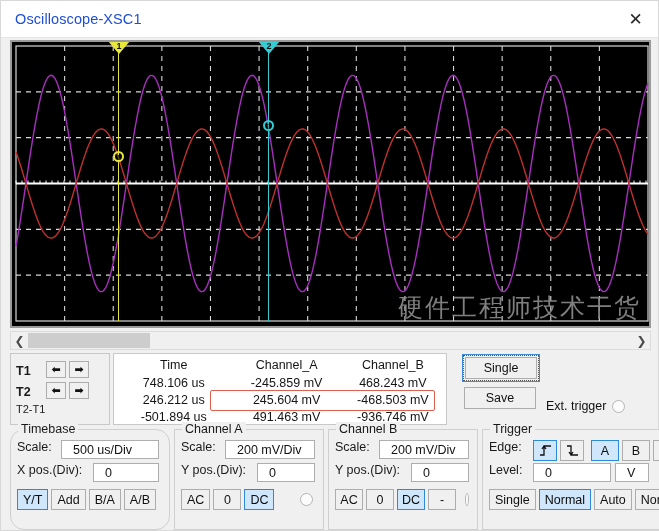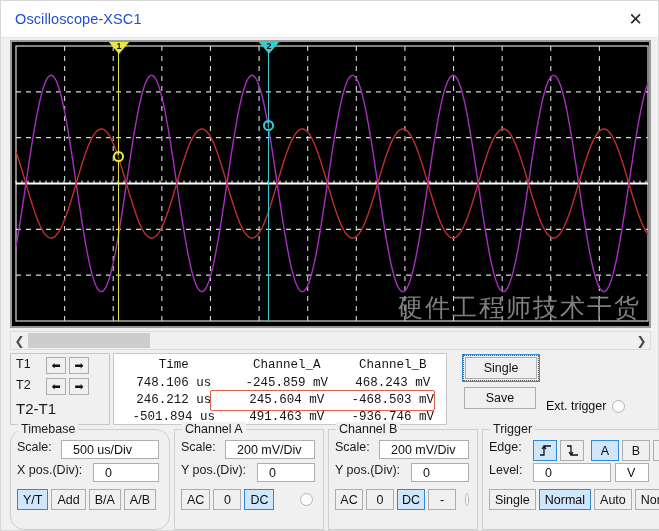--- a/index.html
+++ b/index.html
@@ -102,38 +102,37 @@
     display:flex;
     box-sizing:border-box;
   }
   .tpanel{
     width:100px;flex:0 0 100px;
     border:1px solid #c8c8c8;
     background:#f0f0f0;
     box-sizing:border-box;
     padding:3px 0 0 5px;
   }
-  .trow{display:flex;align-items:flex-start;height:21px;}
+  .trow{display:flex;align-items:flex-end;height:21px;font-weight:bold;}
   .tlabel{width:30px;font-size:12.5px;color:#1a1a1a;}
   .tbtn{
     width:20px;height:17px;margin-right:3px;
     background:#f0f0f0;border:1px solid #adadad;
     display:flex;align-items:center;justify-content:center;
     font-size:11px;color:#111;font-family:"DejaVu Sans",sans-serif;
     cursor:pointer;box-sizing:border-box;
   }
-  .tdiff{font-size:15px;color:#1a1a1a;line-height:20px;}
+  .tdiff{font-size:11px;color:#1a1a1a;line-height:20px;}
 
   .mtable{
     flex:1;margin-left:3px;
     border:1px solid #c8c8c8;background:#fff;
     box-sizing:border-box;
     position:relative;
     padding-top:2px;
-    font-family:Liberation Mono, monospace;
   }
   .mtable table{border-collapse:collapse;width:100%;}
   .mtable th{
     font-weight:normal;font-size:12.5px;color:#151515;
     padding:0 0 1px 0;height:17px;text-align:center;
   }
   .mtable td{
     font-size:12.5px;color:#151515;height:17px;text-align:center;
     padding:0;
   }

